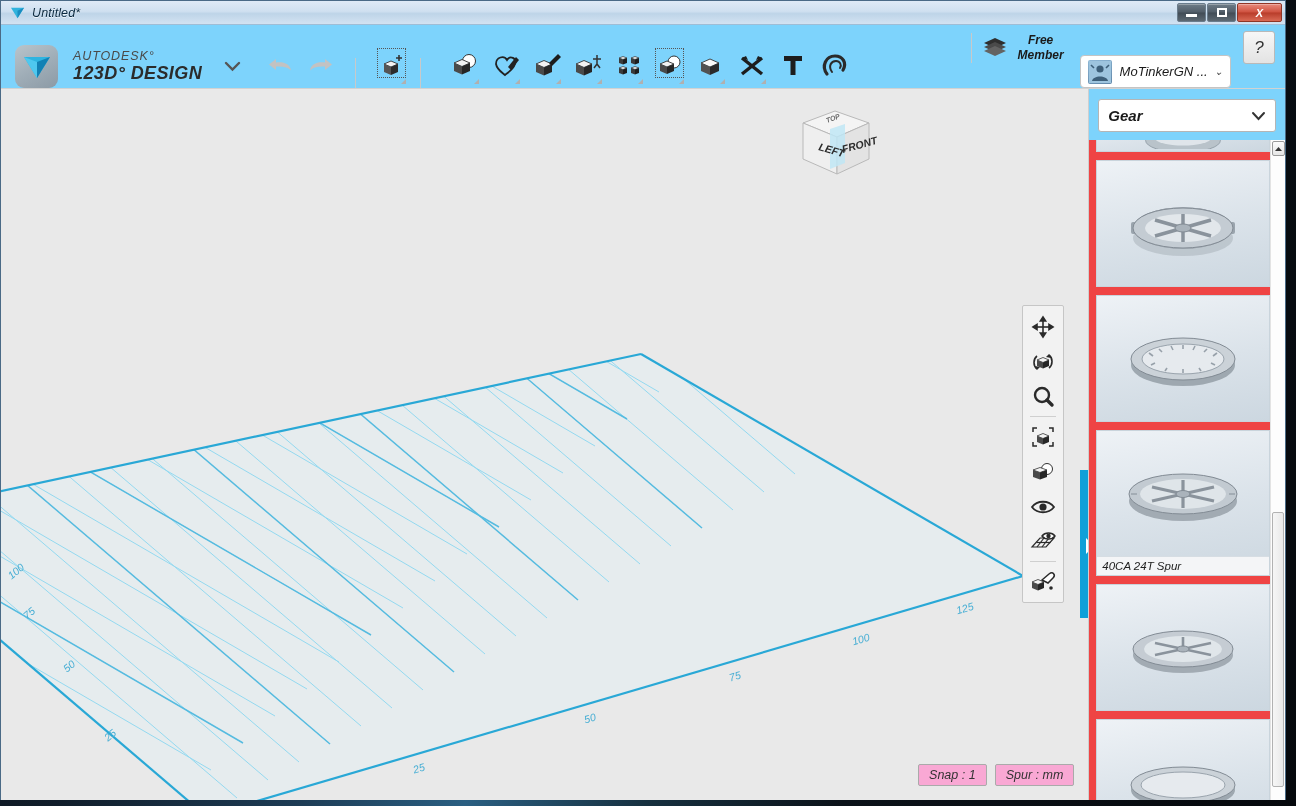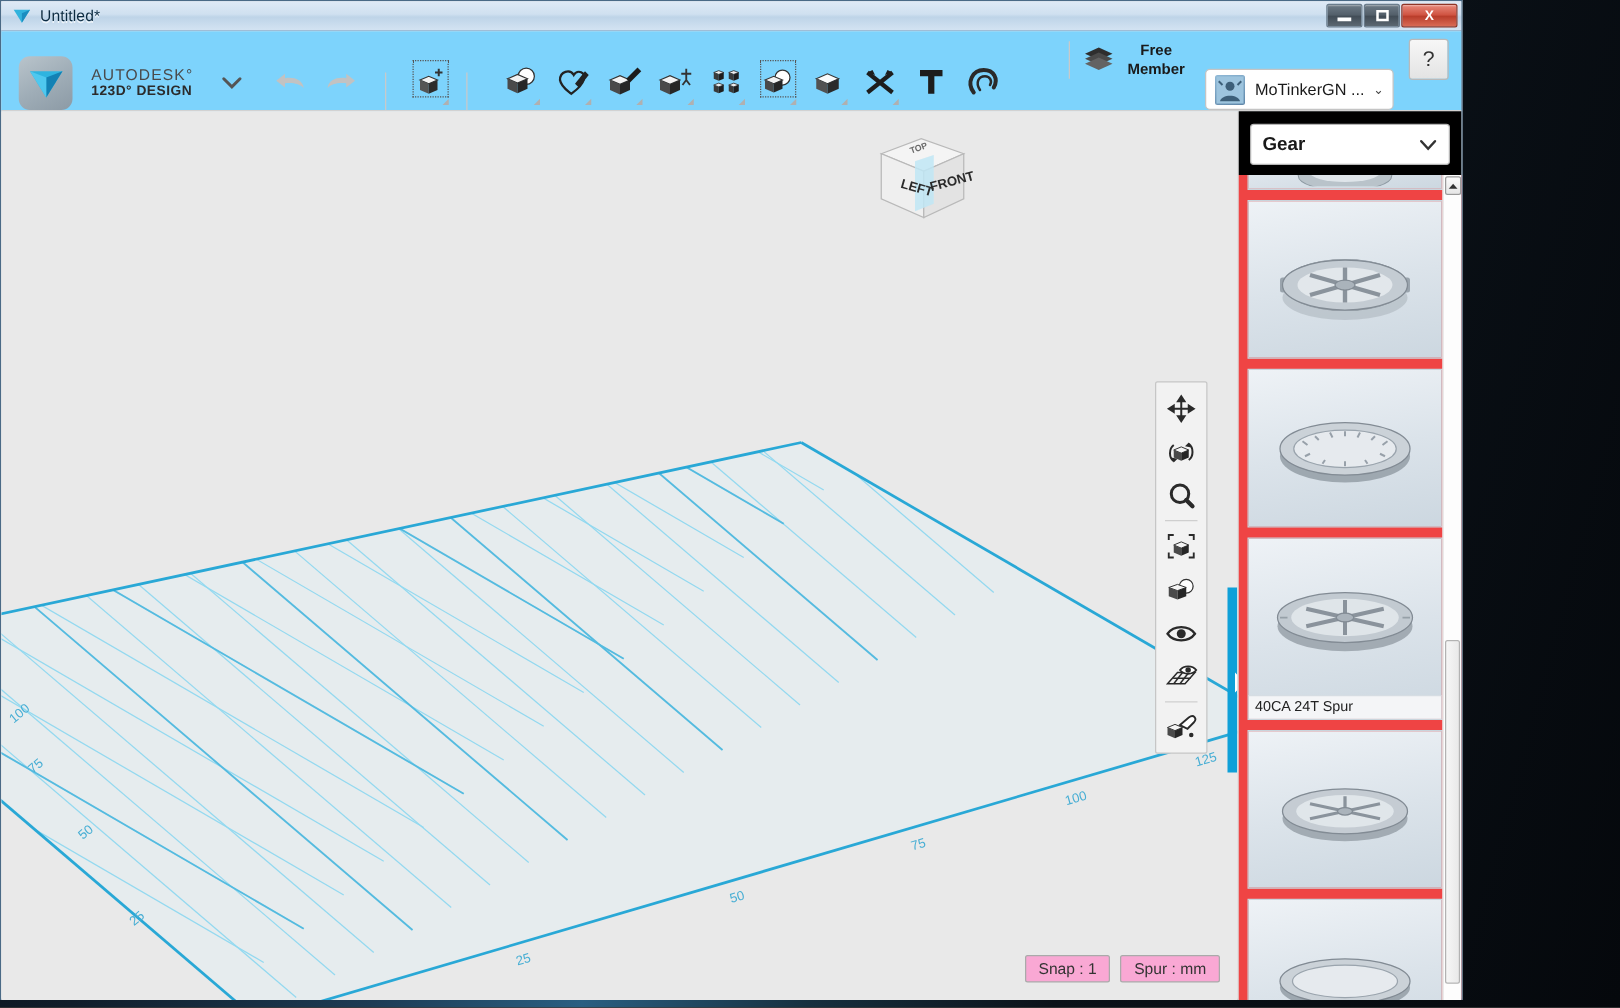--- a/index.html
+++ b/index.html
@@ -32,23 +32,24 @@
     position: absolute; top: 5px; width: 13px; height: 12px;
     background: rgba(70,90,110,.65); border-radius: 2px;
   }
   .backdrop-win .bw-txt {
     position: absolute; top: 6px; height: 9px; border-radius: 2px;
     background: rgba(60,78,96,.55);
   }
 
   
   .window {
-    position: absolute; left: 0; top: 0; width: 1170px; height: 800px;
+    position: absolute; left: 0; top: 0; width: 1286px; height: 800px;
     background: #f0f0f0;
     border: 1px solid #4a6a86;
+    font-style: italic;
   }
 
   
   .titlebar {
     position: relative; height: 24px;
     background: linear-gradient(180deg, #dfeaf6 0%, #cfe0f0 45%, #bed4e8 55%, #d3e3f2 100%);
     border-bottom: 1px solid #9fbdd6;
     display: flex; align-items: center;
   }
   .title-logo { margin-left: 9px; width: 15px; height: 14px; display: block; }
@@ -78,21 +79,21 @@
     border-bottom: 1px solid #d2d2d2; display: flex; align-items: flex-end;
   }
   .brand { display: flex; align-items: center; margin-left: 14px; }
   .brand-badge {
     width: 43px; height: 43px; border-radius: 9px;
     background: linear-gradient(150deg, #b9c4cb 0%, #9fadb7 52%, #8c9aa5 100%);
     display: flex; align-items: center; justify-content: center;
   }
   .brand-text { margin-left: 15px; line-height: 1.12; }
   .brand-top { font-size: 12.5px; color: #4a4a4a; letter-spacing: .9px; }
-  .brand-bot { font-size: 11px; color: #2b2b2b; font-weight: bold; letter-spacing: .4px; }
+  .brand-bot { font-size: 18px; color: #2b2b2b; font-weight: bold; letter-spacing: .4px; }
   .brand-caret { margin-left: 22px; color: #555; }
 
   .tb-sep { width: 1px; height: 30px; background: #c9c9c9; margin: 0 9px; }
   .tb-btn {
     position: relative; width: 41px; height: 46px;
     display: flex; align-items: center; justify-content: center;
     border-radius: 2px;
   }
   .tb-btn.framed::before {
     content: ""; position: absolute; left: 6px; top: 6px; right: 6px; bottom: 10px;
@@ -176,21 +177,21 @@
     border: 1px solid #aaa; background: #f9a8d4; border-radius: 2px;
     padding: 3px 10px; font-size: 12.5px; color: #333;
   }
 
   
   .rightpanel {
     position: relative; width: 197px; height: 711px;
     background: #fdfdfd; border-left: 1px solid #cfcfcf;
     display: flex; flex-direction: column;
   }
-  .panel-head { padding: 10px 9px 8px 9px; background: #000000; }
+  .panel-head { padding: 10px 9px 8px 9px; background: #7dd3fc; }
   .panel-select {
     position: relative; height: 33px; border: 1px solid #b5b5b5; border-radius: 3px;
     background: #fff; display: flex; align-items: center; padding: 0 9px;
   }
   .panel-select-label { font-size: 15px; font-weight: bold; color: #1a1a1a; }
   .panel-select-caret { position: absolute; right: 9px; color: #333; font-size: 12px; }
 
   .panel-body {
     position: relative; flex: 1; overflow: hidden;
     background: #ef4444; 

